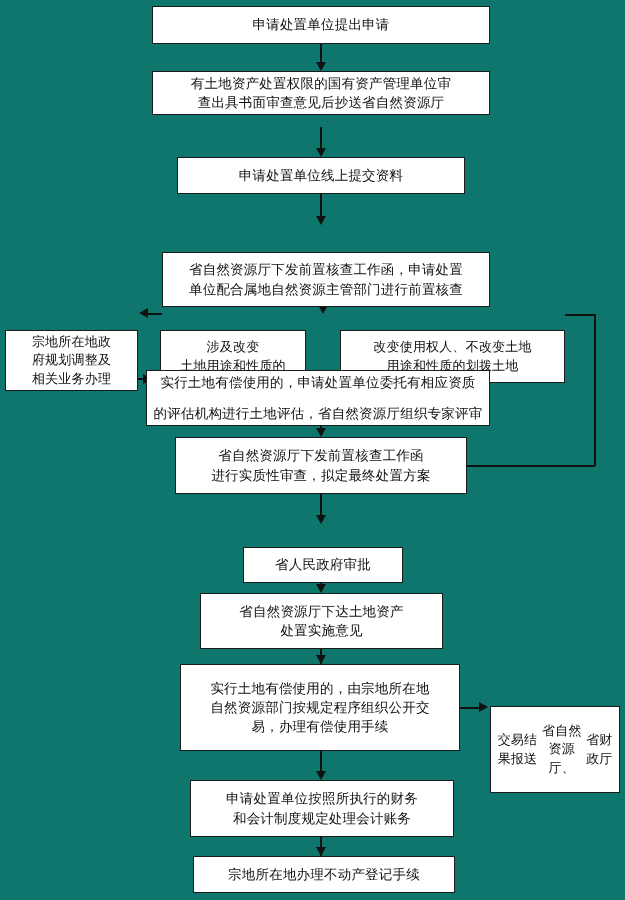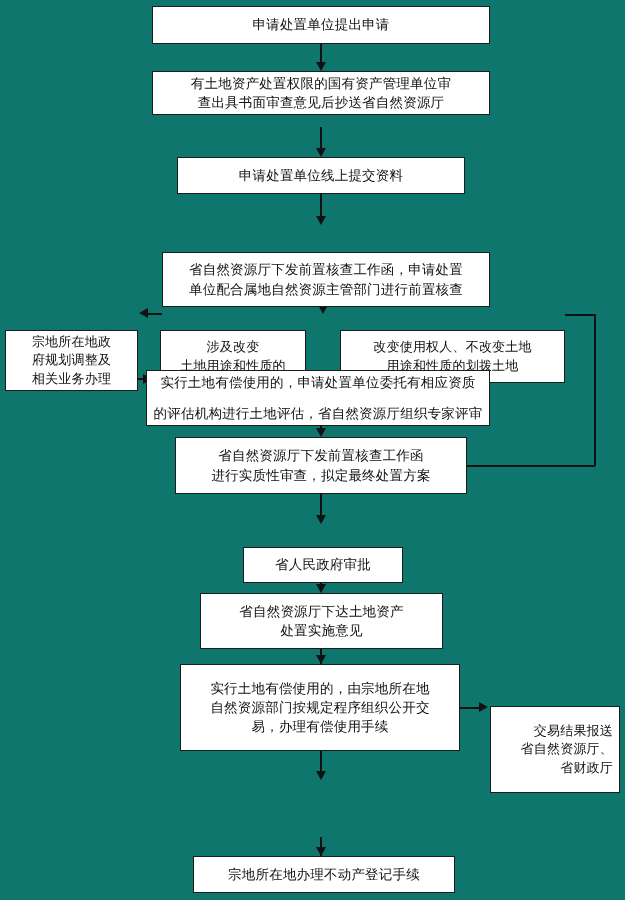--- a/index.html
+++ b/index.html
@@ -161,29 +161,33 @@
 
   <div class="node" style="left:180px; top:664px; width:280px; height:87px; flex-direction:column;">
     <span>实行土地有偿使用的，由宗地所在地</span>
     <span>自然资源部门按规定程序组织公开交</span>
     <span>易，办理有偿使用手续</span>
   </div>
 
   <div class="edge h" style="left:460px; top:707px; width:22px;"></div>
   <div class="arrow right" style="left:479px; top:702px;"></div>
 
-  <div class="node small" style="left:490px; top:664px; width:130px; height:87px; flex-direction:column;align-items:flex-end;">
+  <div class="node small" style="left:490px; top:664px; width:130px; height:87px; ">
     <span>交易结果报送</span>
     <span>省自然资源厅、</span>
     <span>省财政厅</span>
   </div>
 
   <div class="edge v" style="left:320px; top:751px; height:23px;"></div>
   <div class="arrow down" style="left:315.5px; top:771px;"></div>
 
+  <div class="node" style="left:190px; top:780px; width:264px; height:57px; flex-direction:column;">
+    <span>申请处置单位按照所执行的财务</span>
+    <span>和会计制度规定处理会计账务</span>
+  </div>
 
   <div class="edge v" style="left:320px; top:837px; height:20px;"></div>
   <div class="arrow down" style="left:315.5px; top:847px;"></div>
 
   <div class="node" style="left:193px; top:856px; width:262px; height:37px;">
     <span>宗地所在地办理不动产登记手续</span>
   </div>
 
 </div>
 

